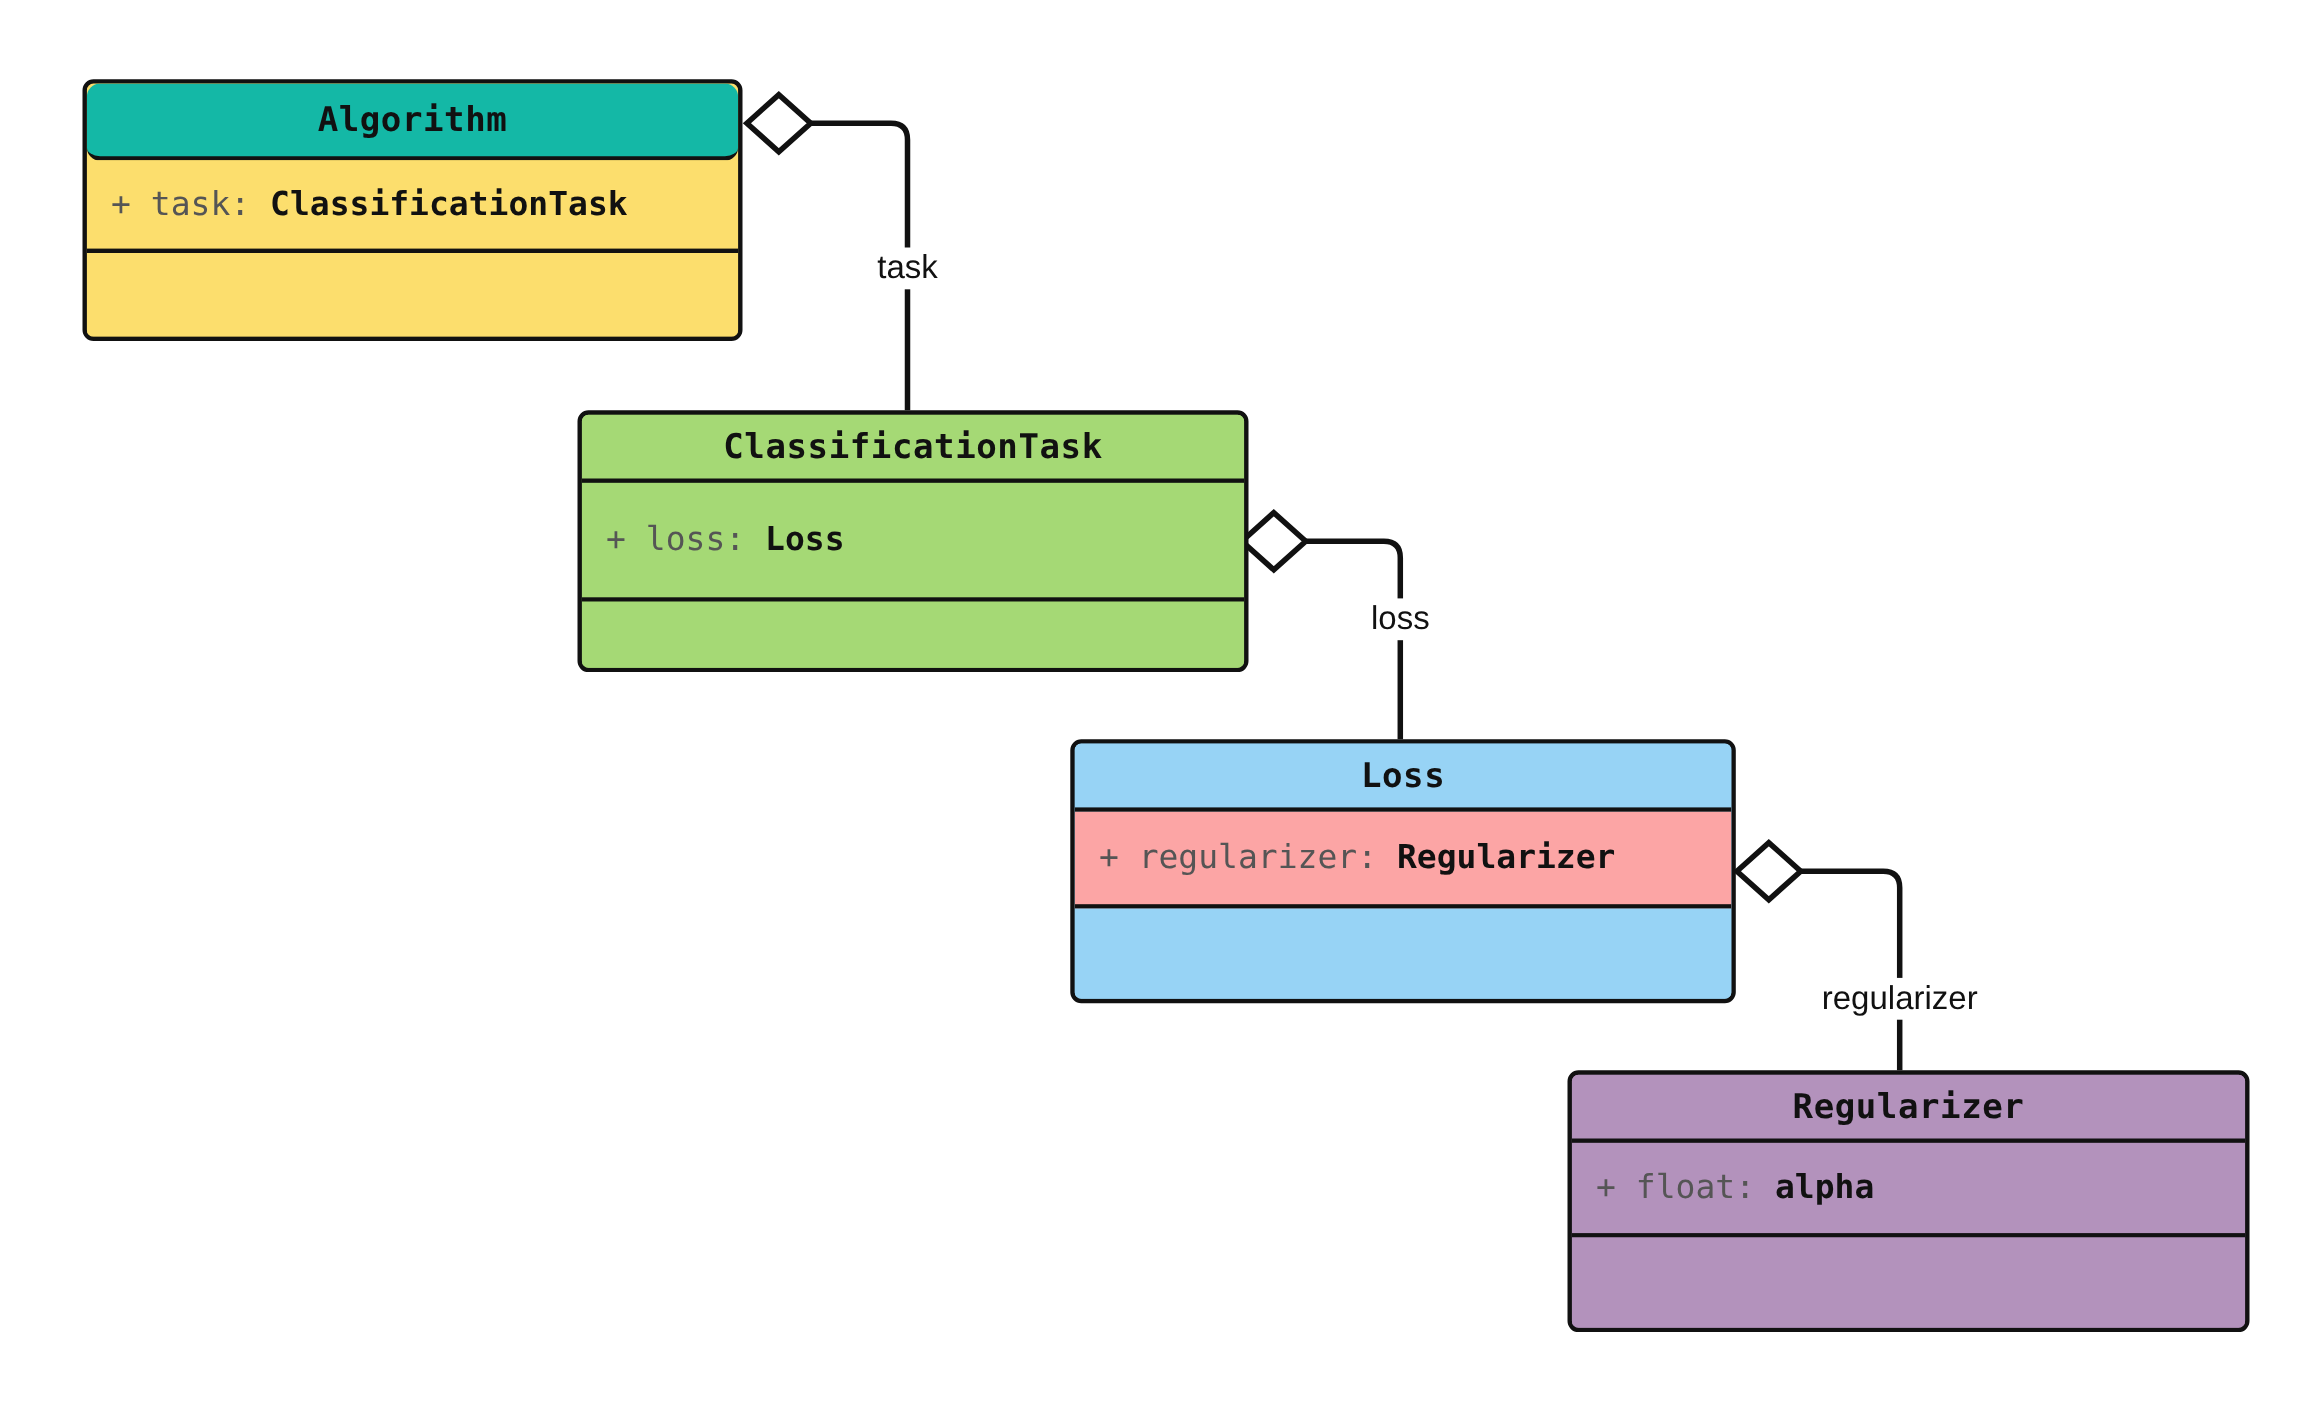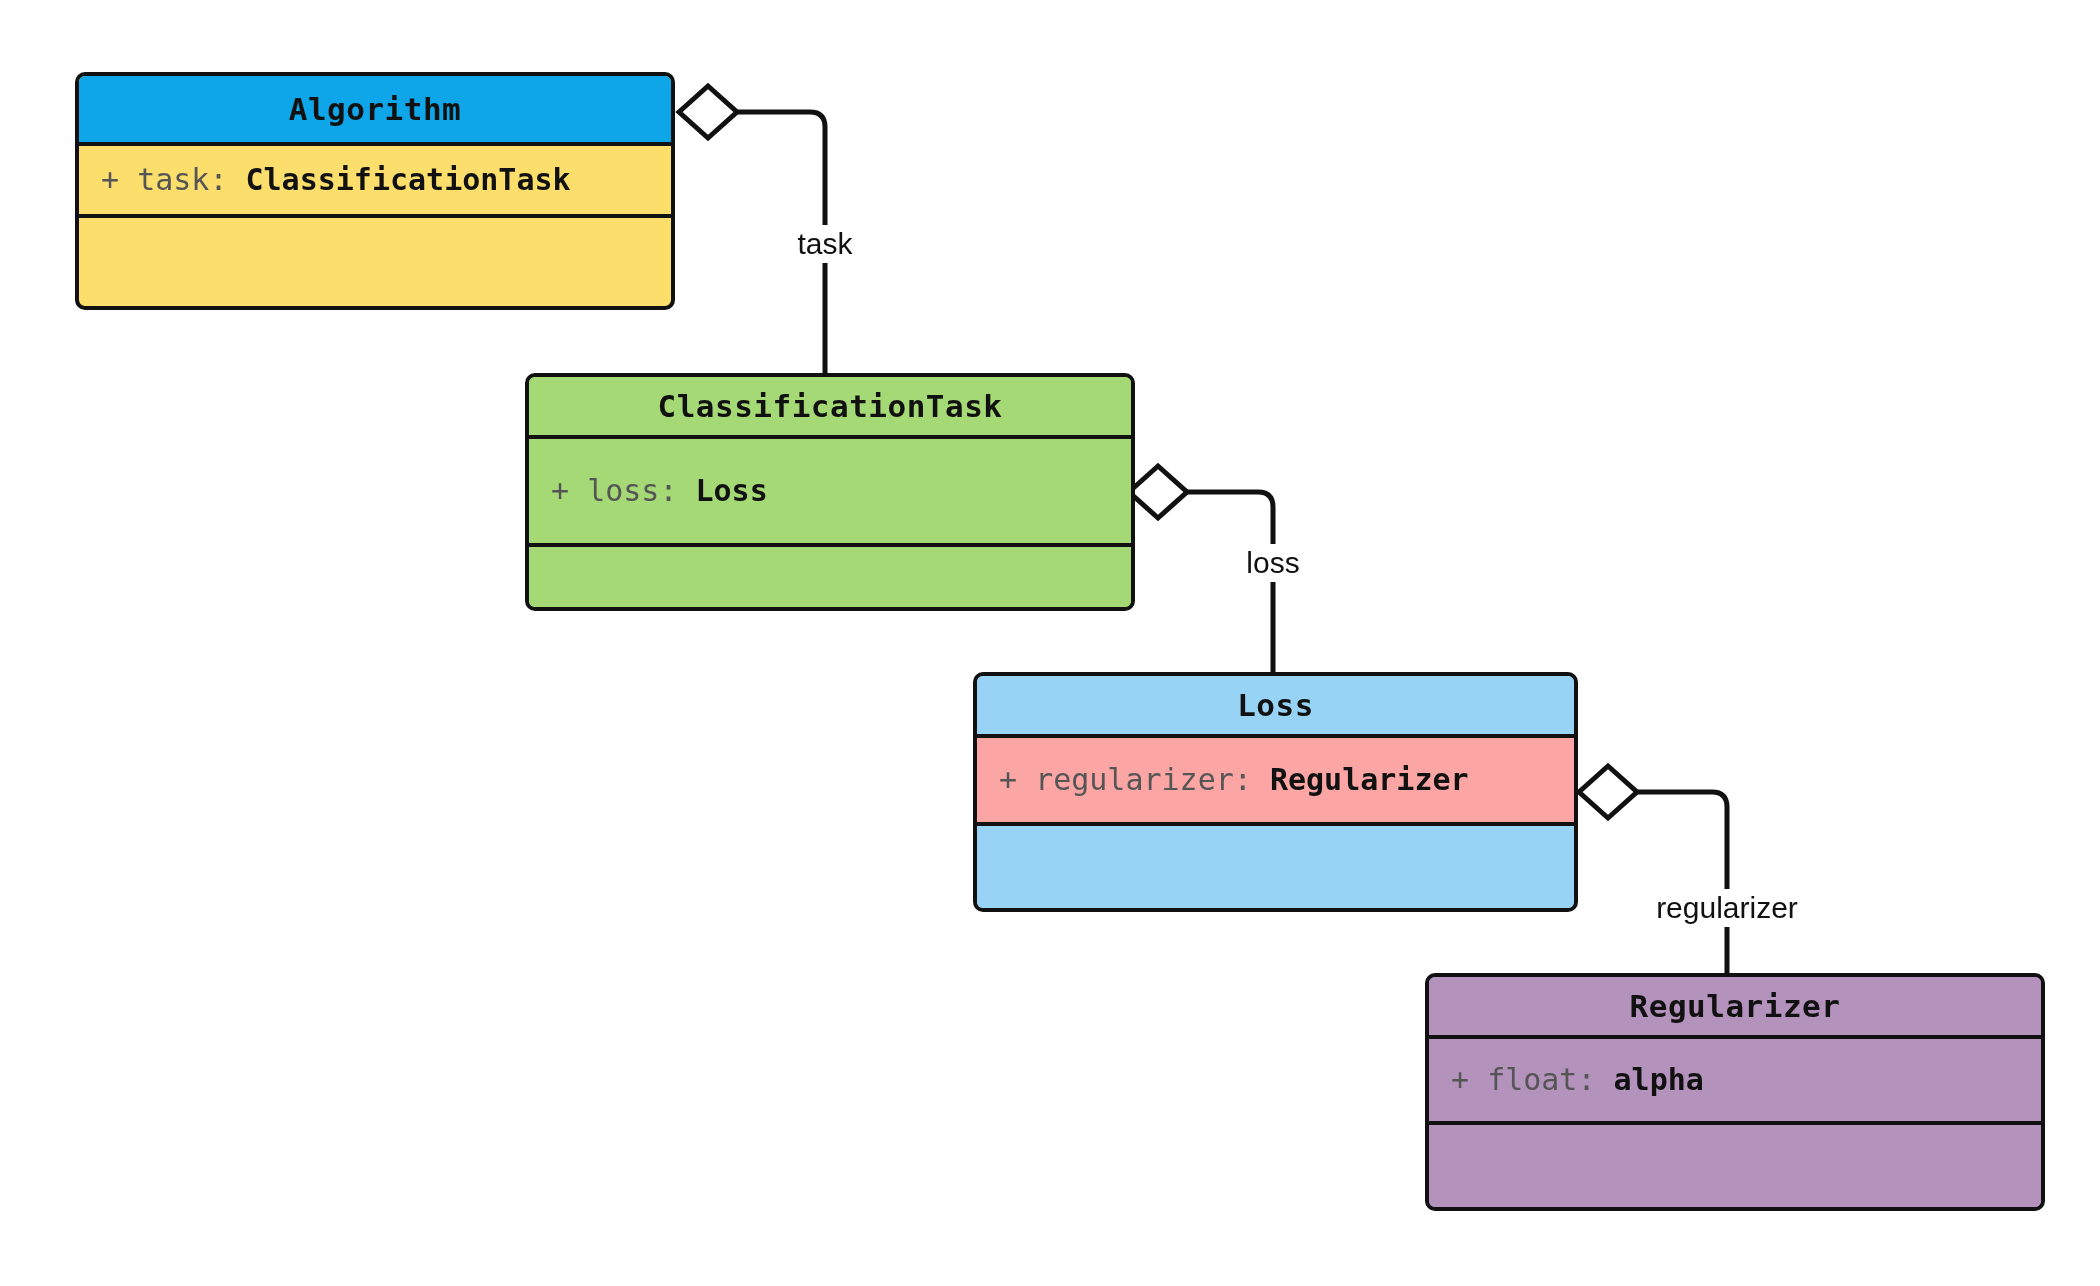--- a/index.html
+++ b/index.html
@@ -82,21 +82,21 @@
   }
   .uml-methods {
     box-sizing: border-box;
     width: 100%;
     flex: 1 1 auto;
   }
 
   
   #class-algorithm      { left: 75px;   top: 72px;   width: 600px; height: 238px; }
   #class-algorithm .uml-header  { height: 70px; }
-  #class-algorithm .uml-attrs   { height: 72px; }
+  #class-algorithm .uml-attrs   { height: 84px; }
   #class-algorithm .uml-methods { height: 76px; }
 
   #class-classificationtask { left: 525px;  top: 373px;  width: 610px; height: 238px; }
   #class-classificationtask .uml-header  { height: 62px; }
   #class-classificationtask .uml-attrs   { height: 108px; }
   #class-classificationtask .uml-methods { height: 82px; }
 
   #class-loss { left: 973px;  top: 672px;  width: 605px; height: 240px; }
   #class-loss .uml-header  { height: 62px; }
   #class-loss .uml-attrs   { height: 88px; }
@@ -136,21 +136,21 @@
       <polygon points="1129,492 1158,466 1187,492 1158,518" fill="#ffffff" stroke="#111111" stroke-width="5" stroke-linejoin="miter"></polygon>
     </g>
 
     <g>
       <path d="M 1637 792 L 1712 792 Q 1727 792 1727 807 L 1727 973" fill="none" stroke="#111111" stroke-width="5"></path>
       <polygon points="1579,792 1608,766 1637,792 1608,818" fill="#ffffff" stroke="#111111" stroke-width="5" stroke-linejoin="miter"></polygon>
     </g>
   </svg>
 
   <div class="uml-class" id="class-algorithm" style="background: rgb(252, 222, 109); border-color: rgb(17, 17, 17);">
-    <div class="uml-header" style="background: #0ea5e9;">Algorithm</div>
+    <div class="uml-header" style="background: #14b8a6; border-radius: 12px;">Algorithm</div>
     <div class="uml-attrs" style="background: rgb(252, 222, 109);">
       <div class="uml-attr">
         <span class="vis">+</span><span>&nbsp;</span><span class="aname">task</span><span class="colon">:</span><span>&nbsp;</span><span class="atype">ClassificationTask</span>
       </div>
     </div>
     <div class="uml-methods" style="background: rgb(252, 222, 109);"></div>
   </div>
 
   <div class="uml-class" id="class-classificationtask" style="background: rgb(165, 217, 117); border-color: rgb(17, 17, 17);">
     <div class="uml-header" style="background: rgb(165, 217, 117);">ClassificationTask</div>

